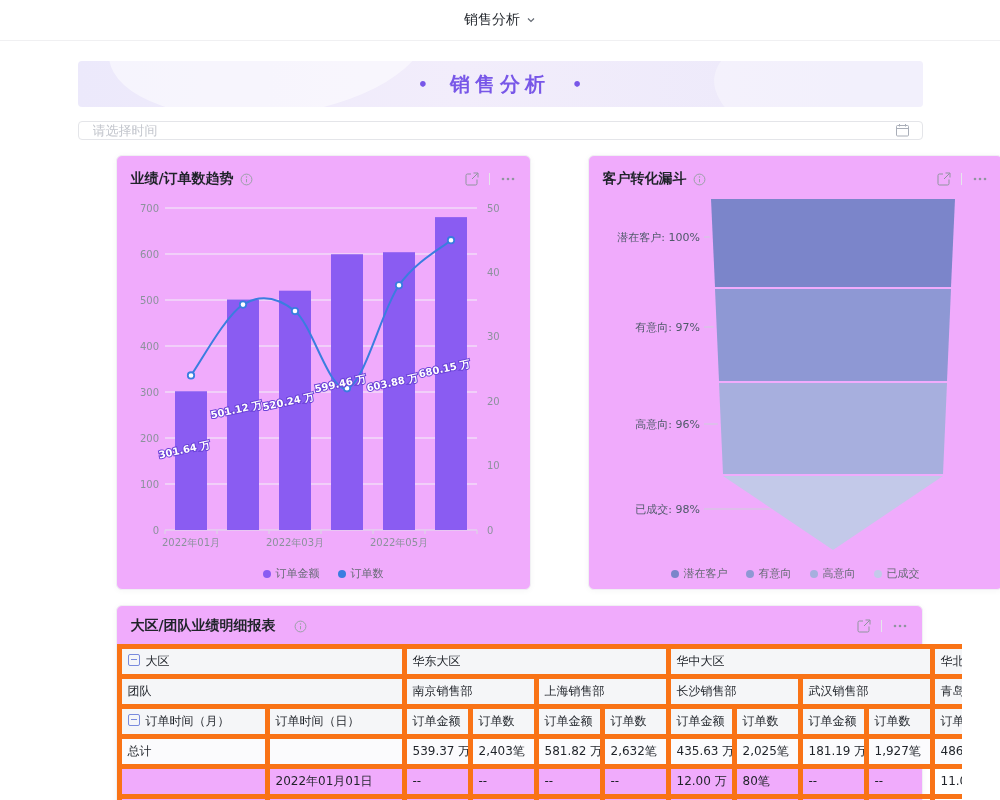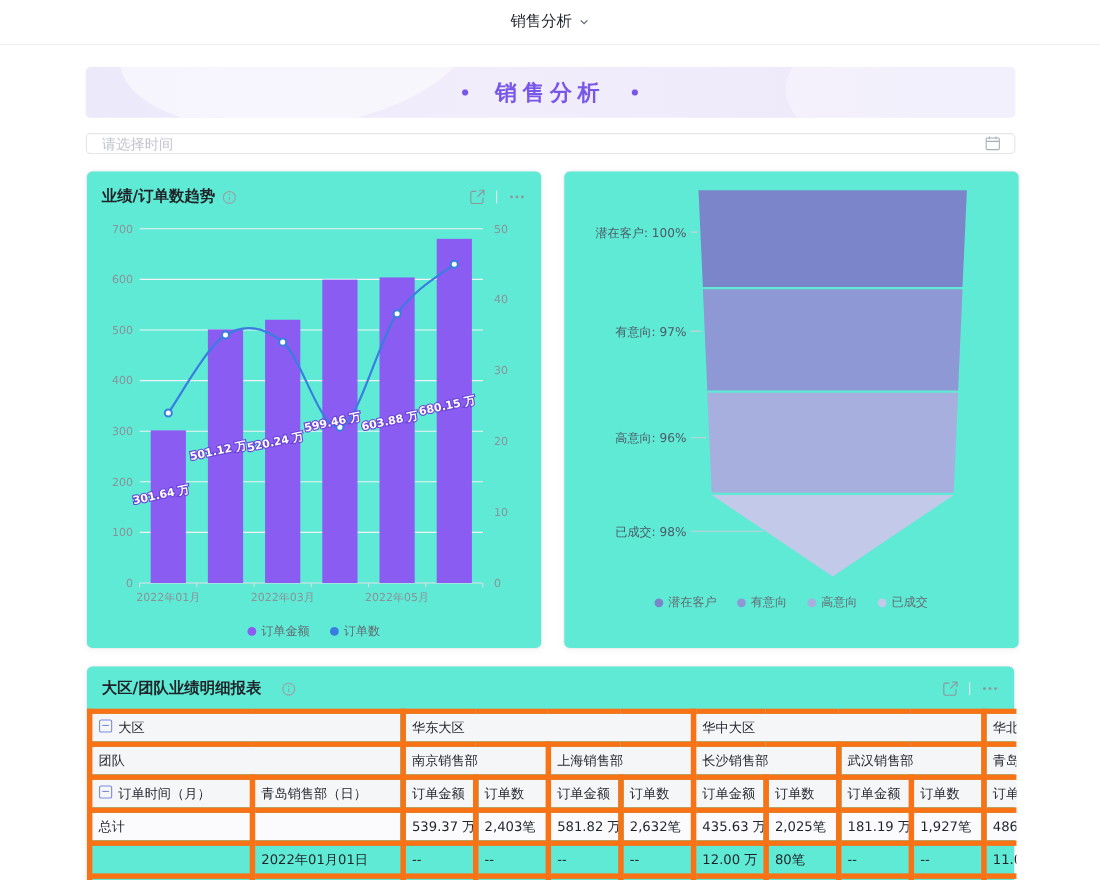--- a/index.html
+++ b/index.html
@@ -16,22 +16,22 @@
     background:rgba(255,255,255,.35);border-radius:50%;transform:rotate(8deg);}
   .banner>span{position:relative;z-index:1;}
   .banner-title{font-size:20px;font-weight:bold;color:#7857e8;letter-spacing:5px;}
   .banner-dot{color:#7857e8;font-size:16px;font-weight:bold;}
   .filters{display:flex;gap:15px;margin-top:14px;flex-direction:column;}
   .filter{flex:1;height:34px;border:1px solid #e4e5e9;border-radius:4px;background:#fff;
     display:flex;align-items:center;padding:0 12px;}
   .filter-input{border:none;outline:none;flex:1;font-size:13px;color:#1f2329;background:transparent;}
   .filter-input::placeholder{color:#c2c5cc;}
   .cards-row{display:flex;gap:19px;margin-top:15px;}
-  .card{flex:1;background:#5eead4;border:1px solid #f0f0f3;border-radius:6px;
-    box-shadow:0 1px 6px rgba(31,35,41,.04);padding:10px 14px 8px;box-sizing:border-box;}
+  .card{flex:1;background:#f0abfc;border:1px solid #f0f0f3;border-radius:6px;
+    box-shadow:0 1px 6px rgba(31,35,41,.04);padding:10px 14px 8px;box-sizing:border-box;margin-left:38px;}
   .card-head{display:flex;align-items:center;height:26px;}
   .card-title{font-size:14px;font-weight:600;color:#1f2329;}
   .info{margin-left:6px;display:inline-flex;}
   .card-actions{margin-left:auto;display:flex;align-items:center;gap:10px;}
   .divider{width:1px;height:12px;background:#e5e6eb;}
   .legend{display:flex;justify-content:center;align-items:center;gap:18px;margin-top:2px;
     font-size:11px;color:#646a73;}
   .legend-item{display:inline-flex;align-items:center;cursor:pointer;}
   .legend-dot{width:8px;height:8px;border-radius:50%;display:inline-block;margin-right:5px;}
   .table-card{margin-top:15px;padding:8px 0 0;}
@@ -158,20 +158,42 @@
           <text x="262" y="194" text-anchor="middle" font-size="10" font-weight="bold" fill="#fff" stroke="#6b43d8" stroke-width="2" paint-order="stroke" transform="rotate(-12 262 194)">603.88 万</text>
           <text x="314" y="180" text-anchor="middle" font-size="10" font-weight="bold" fill="#fff" stroke="#6b43d8" stroke-width="2" paint-order="stroke" transform="rotate(-12 314 180)">680.15 万</text>
         </svg>
       <div class="legend" id="trend-legend">
           <span class="legend-item"><span class="legend-dot" style="background: rgb(138, 92, 242);"></span>订单金额</span>
           <span class="legend-item"><span class="legend-dot" style="background: rgb(58, 125, 224);"></span>订单数</span>
         </div>
     </section>
 
     <section class="card">
+      <div class="card-head">
+        <span class="card-title">客户转化漏斗</span>
+        <span class="info">
+          <svg width="13" height="13" viewBox="0 0 13 13">
+              <circle cx="6.5" cy="6.5" r="5.4" fill="none" stroke="#9ba0a8"></circle>
+          <line x1="6.5" y1="6" x2="6.5" y2="9.3" stroke="#9ba0a8"></line>
+              <circle cx="6.5" cy="3.9" r=".75" fill="#9ba0a8"></circle>
+            </svg>
+        </span>
+        <div class="card-actions">
+          <svg class="icon-btn" width="14" height="14" viewBox="0 0 14 14">
+            <path d="M12 7.5v4A1.5 1.5 0 0 1 10.5 13h-8A1.5 1.5 0 0 1 1 11.5v-8A1.5 1.5 0 0 1 2.5 2H6" fill="none" stroke="#8f959e"></path>
+            <path d="M8.5 1h4.5v4.5M12.6 1.4L7 7" fill="none" stroke="#8f959e"></path>
+            </svg>
+          <span class="divider"></span>
+          <svg class="icon-btn" width="16" height="14" viewBox="0 0 16 14">
+            <circle cx="3" cy="7" r="1.3" fill="#8f959e"></circle>
+              <circle cx="8" cy="7" r="1.3" fill="#8f959e"></circle>
+              <circle cx="13" cy="7" r="1.3" fill="#8f959e"></circle>
+            </svg>
+        </div>
+      </div>
       <svg id="funnel-svg" width="385" height="372" viewBox="0 0 385 372">
           <polygon points="108,7 352,7 348,95 112,95" fill="#7b85ca"></polygon>
           <line x1="101" y1="45" x2="106.73333333333333" y2="45" stroke="#ccd0da"></line>
           <text x="97" y="49" text-anchor="end" font-size="11" fill="#4e5969">潜在客户: 100%</text>
           <polygon points="112,97 348,97 344,189 116,189" fill="#8e98d4"></polygon>
           <line x1="101" y1="135" x2="110.65957446808511" y2="135" stroke="#ccd0da"></line>
           <text x="97" y="139" text-anchor="end" font-size="11" fill="#4e5969">有意向: 97%</text>
           <polygon points="116,191 344,191 340,282 120,282" fill="#a7afde"></polygon>
           <line x1="101" y1="232" x2="114.80645161290323" y2="232" stroke="#ccd0da"></line>
           <text x="97" y="236" text-anchor="end" font-size="11" fill="#4e5969">高意向: 96%</text>
@@ -236,21 +258,21 @@
             <tr>
               <th colspan="2">团队</th>
               <th colspan="2">南京销售部</th>
               <th colspan="2">上海销售部</th>
               <th colspan="2">长沙销售部</th>
               <th colspan="2">武汉销售部</th>
               <th>青岛销售部</th>
             </tr>
             <tr>
               <th><span class="collapse-icon"></span>订单时间（月）</th>
-              <th>青岛销售部（日）</th>
+              <th>订单时间（日）</th>
               <th>订单金额</th>
               <th>订单数</th>
               <th>订单金额</th>
               <th>订单数</th>
               <th>订单金额</th>
               <th>订单数</th>
               <th>订单金额</th>
               <th>订单数</th>
               <th>订单金额</th>
             </tr>

